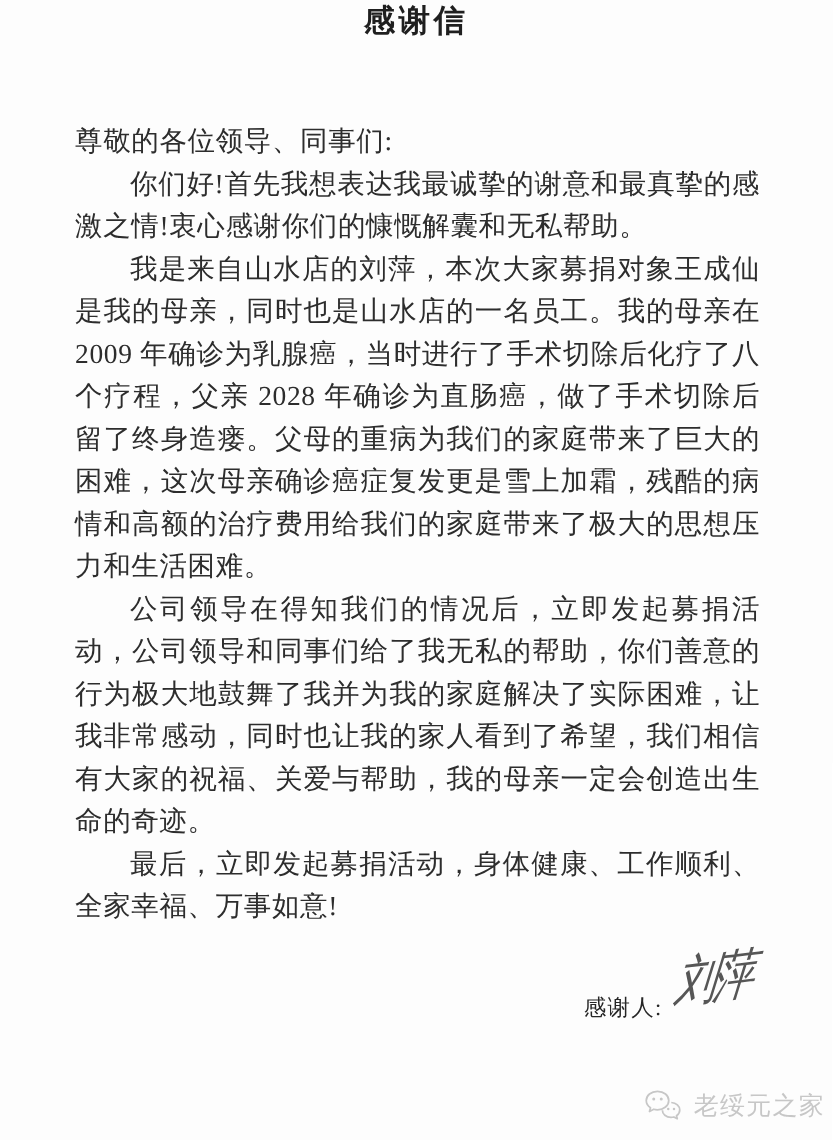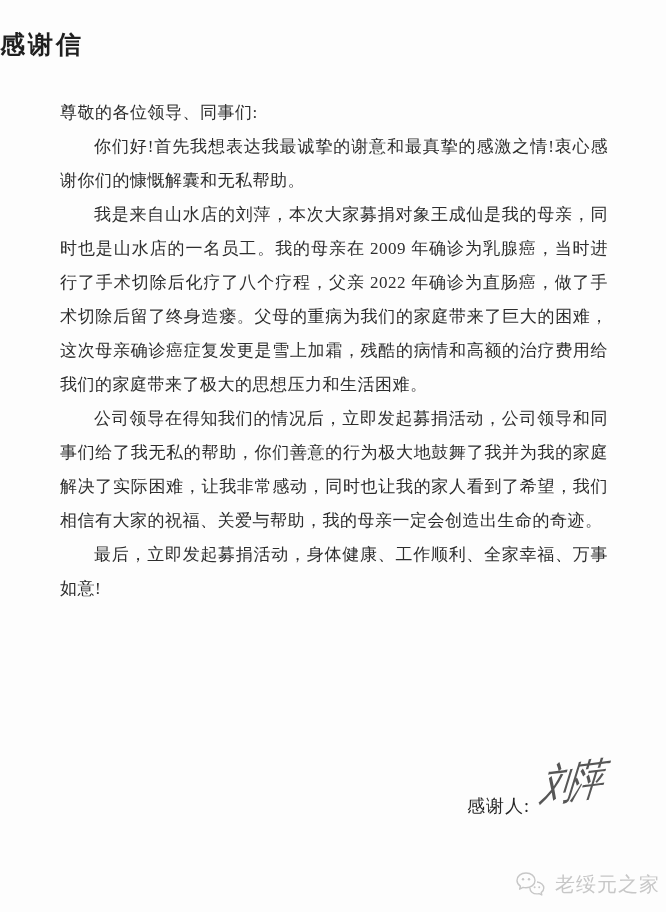--- a/index.html
+++ b/index.html
@@ -11,34 +11,33 @@
     position: relative;
     width: 666px;
     height: 912px;
     background: #fdfdfd;
     overflow: hidden;
     font-family: "Liberation Serif", "DejaVu Serif", serif;
     color: #2d2d2d;
   }
   .title {
     margin: 0;
-    padding-top: 28px;
-    text-align: left;
+    text-align: center;
     font-family: "Liberation Sans", "DejaVu Sans", sans-serif;
     font-size: 25px;
     font-weight: 700;
     letter-spacing: 3px;
     color: #1f1f1f;
   }
   .body-text {
     position: absolute;
     left: 60px;
     right: 58px;
     top: 96px;
-    font-size: 17px;
+    font-size: 22px;
     line-height: 34px;
     text-align: justify;
     letter-spacing: 0.5px;
   }
   .body-text p {
     margin: 0;
   }
   .salutation {
     text-indent: 0;
   }
@@ -102,21 +101,21 @@
 </head>
 <body>
 
 <div class="page">
 
   <h1 class="title">感谢信</h1>
 
   <div class="body-text">
     <p class="salutation">尊敬的各位领导、同事们:</p>
     <p class="para">你们好!首先我想表达我最诚挚的谢意和最真挚的感激之情!衷心感谢你们的慷慨解囊和无私帮助。</p>
-    <p class="para">我是来自山水店的刘萍，本次大家募捐对象王成仙是我的母亲，同时也是山水店的一名员工。我的母亲在 2009 年确诊为乳腺癌，当时进行了手术切除后化疗了八个疗程，父亲 2022 年确诊为直肠癌，做了手术切除后留了终身造瘘。父母的重病为我们的家庭带来了巨大的困难，这次母亲确诊癌症复发更是雪上加霜，残酷的病情和高额的治疗费用给我们的家庭带来了极大的思想压力和生活困难。</p>
+    <p class="para">我是来自山水店的刘萍，本次大家募捐对象王成仙是我的母亲，同时也是山水店的一名员工。我的母亲在 2009 年确诊为乳腺癌，当时进行了手术切除后化疗了八个疗程，父亲 2028 年确诊为直肠癌，做了手术切除后留了终身造瘘。父母的重病为我们的家庭带来了巨大的困难，这次母亲确诊癌症复发更是雪上加霜，残酷的病情和高额的治疗费用给我们的家庭带来了极大的思想压力和生活困难。</p>
     <p class="para">公司领导在得知我们的情况后，立即发起募捐活动，公司领导和同事们给了我无私的帮助，你们善意的行为极大地鼓舞了我并为我的家庭解决了实际困难，让我非常感动，同时也让我的家人看到了希望，我们相信有大家的祝福、关爱与帮助，我的母亲一定会创造出生命的奇迹。</p>
     <p class="para">最后，立即发起募捐活动，身体健康、工作顺利、全家幸福、万事如意!</p>
   </div>
 
   <div class="sig-row">
     <span class="sig-label">感谢人:</span>
     <span class="sig-name">刘萍</span>
   </div>
 
 

